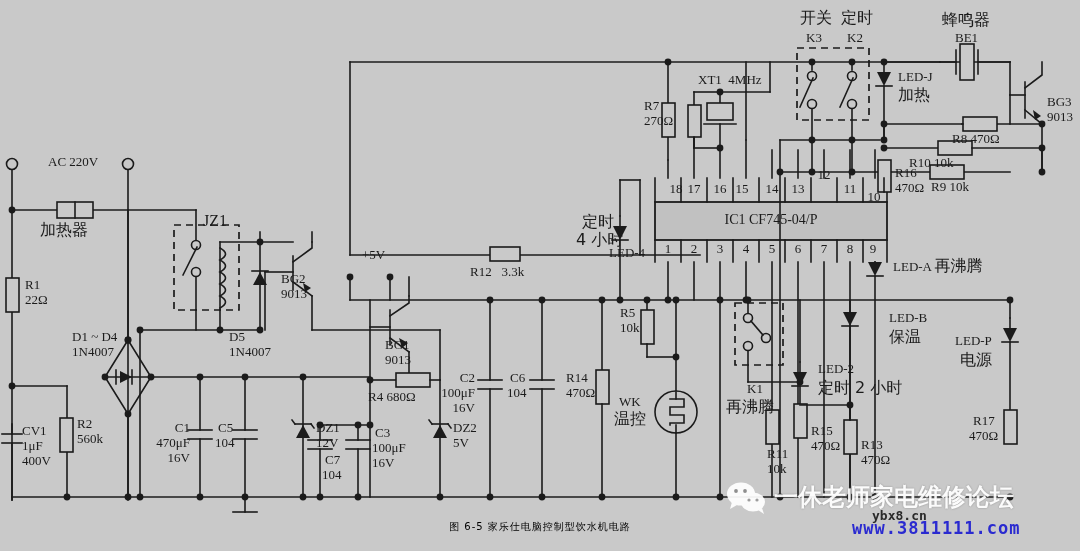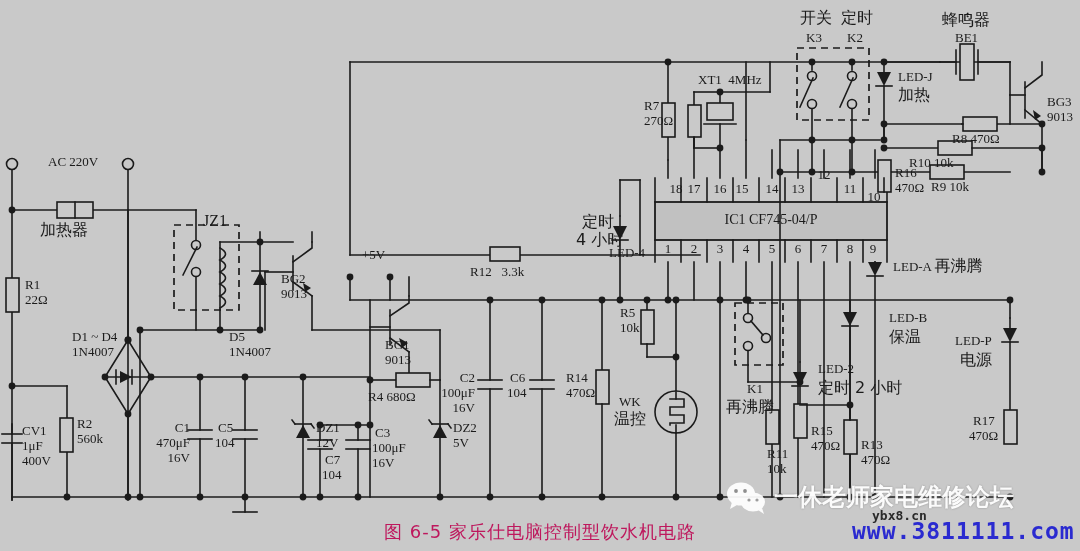--- a/index.html
+++ b/index.html
@@ -8,29 +8,29 @@
     background:#c9c9c9;
     font-family:"Liberation Serif", serif;
     overflow:hidden;
   }
   #sch{position:absolute;left:0;top:0;width:1080px;height:551px;}
   .lbl{position:absolute;color:#1b1b1b;line-height:1.05;white-space:pre;}
   .s13{font-size:13px;}
   .s12{font-size:16px;}
   .s14{font-size:14px;}
   .cn{font-family:"DejaVu Sans", sans-serif;}
-  .cap{font-size:18px;font-family:"DejaVu Sans", sans-serif;color:#be185d;letter-spacing:1px;}
+  .cap{font-size:10px;font-family:"DejaVu Sans", sans-serif;color:#000000;letter-spacing:1px;}
   .ctr{text-align:center;}
   .rt{text-align:right;}
   
   #wm{position:absolute;left:726px;top:481px;display:flex;gap:8px;opacity:.93;}
   #wm .wmtext{font-family:"DejaVu Sans",sans-serif;font-size:24px;color:#ffffff;font-weight:bold;
      text-shadow:0 0 2px rgba(120,120,120,.8);}
   #wmurl{position:absolute;left:852px;top:518px;font-family:"DejaVu Sans Mono",monospace;
-     font-size:23px;color:#2a2ad0;font-weight:bold;letter-spacing:1px;}
+     font-size:17px;color:#2a2ad0;font-weight:bold;letter-spacing:1px;}
   #wmsub{position:absolute;left:872px;top:508px;font-family:"DejaVu Sans Mono",monospace;
      font-size:13px;color:#2b2b2b;font-weight:bold;}
 </style>
 </head>
 <body>
 
 <div id="root">
 
 <svg id="sch" viewBox="0 0 1080 551">
   <defs>

